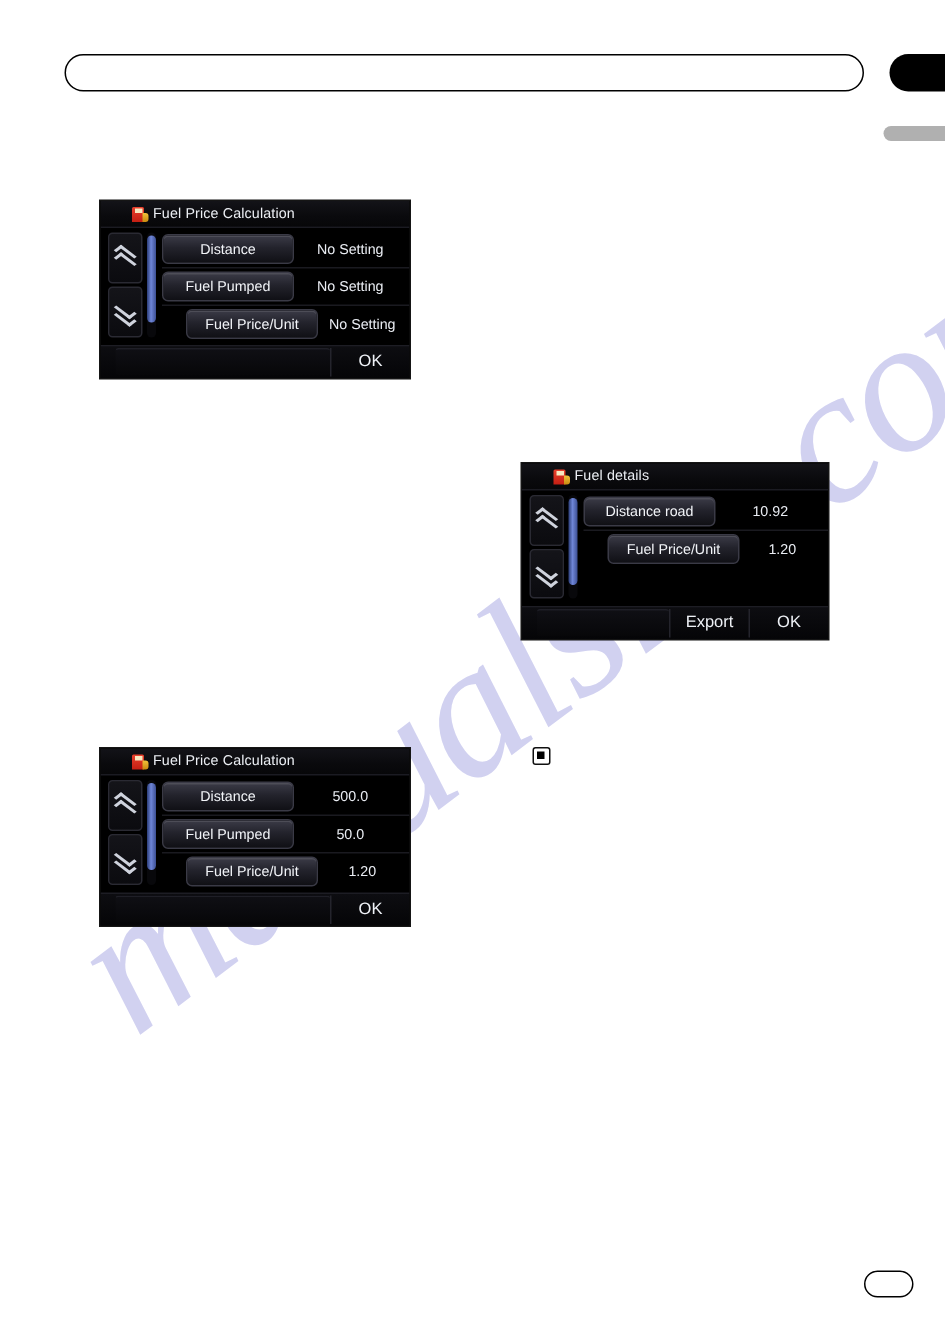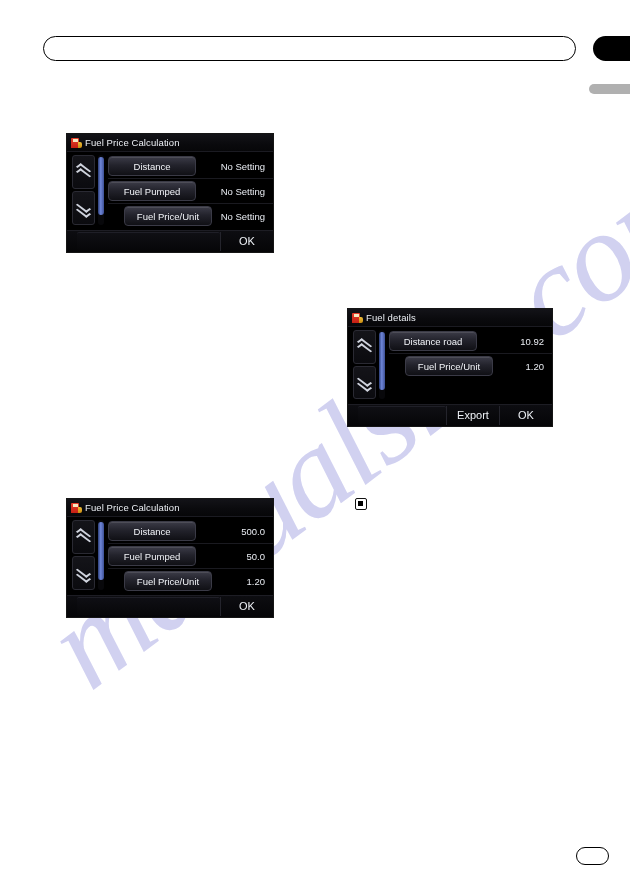--- a/index.html
+++ b/index.html
@@ -111,21 +111,21 @@
     position: absolute;
     background: #000000;
     box-shadow: 0 0 0 1px #151515;
     overflow: hidden;
     font-family: "Liberation Sans", sans-serif;
   }
   .panel-title {
     height: 17px;
     display: flex;
     align-items: center;
-    padding-left: 4px;
+    padding-left: 21px;
     background: linear-gradient(to bottom, #131318 0%, #0a0a0d 60%, #070709 100%);
     border-bottom: 1px solid #1b1b22;
   }
   .fuel-icon {
     position: relative;
     width: 11px;
     height: 12px;
     flex: 0 0 auto;
     margin-right: 3px;
   }
@@ -248,21 +248,21 @@
     display: flex;
     align-items: center;
     justify-content: center;
     box-shadow: inset 0 1px 0 rgba(255,255,255,0.10);
     white-space: nowrap;
   }
   .row-val {
     flex: 1 1 auto;
     color: #e9ecf2;
     font-size: 9.5px;
-    text-align: right;
+    text-align: center;
     padding-right: 8px;
     white-space: nowrap;
   }
 
   .panel-footer {
     position: absolute;
     left: 0;
     right: 0;
     bottom: 0;
     height: 21px;

